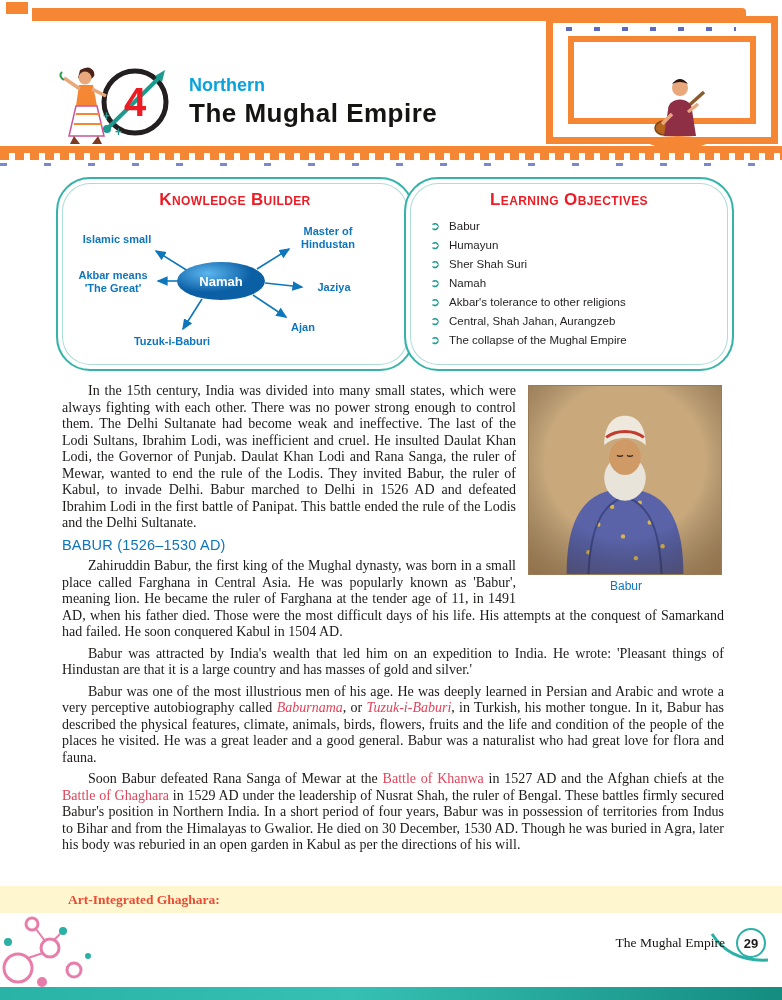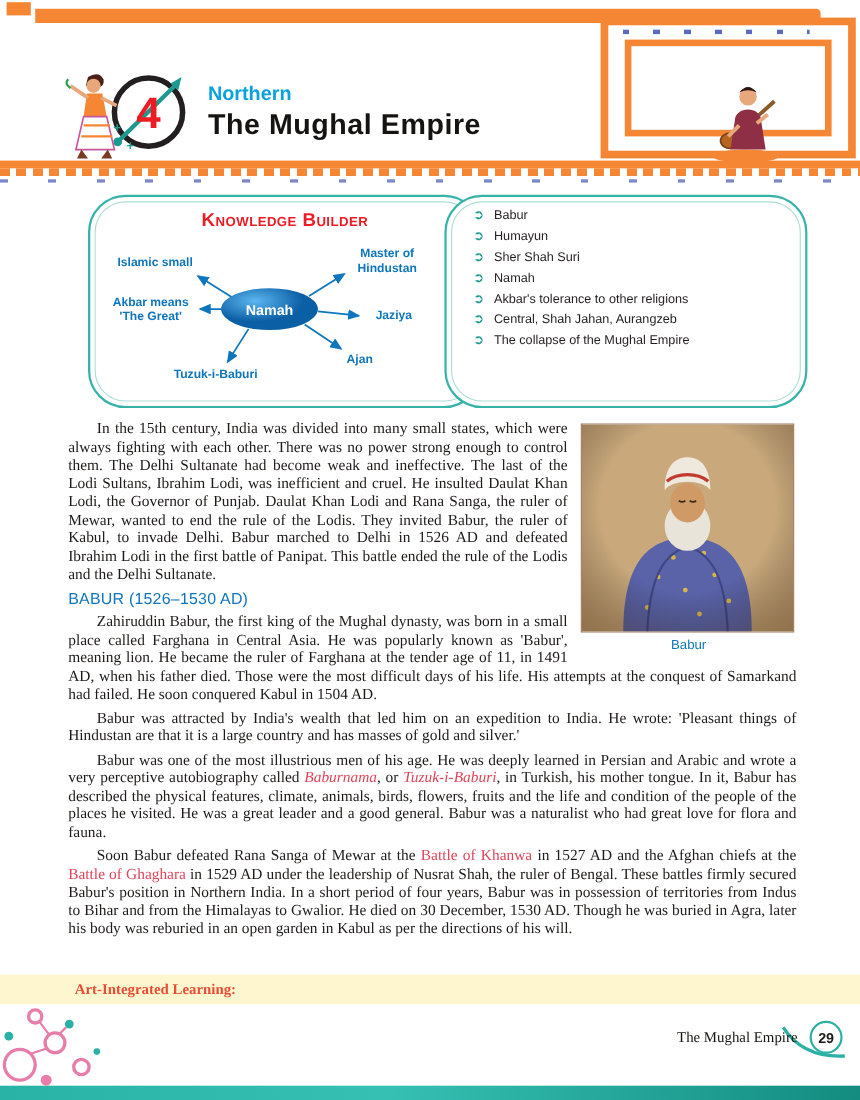--- a/index.html
+++ b/index.html
@@ -32,21 +32,21 @@
   .figure { position:absolute; z-index:6; }
   .figure-left  { left:52px; top:64px; }
   .figure-right { left:642px; top:66px; }
 
   
   .kb-box, .lo-box {
     position:absolute; top:177px; height:194px; background:#fff;
     border:2.5px solid #35b3a9; border-radius:34px;
     box-shadow: inset 0 0 0 4px #fff, inset 0 0 0 5px #aedcd7;
   }
-  .kb-box { left:80px;  width:358px; }
+  .kb-box { left:56px;  width:358px; }
   .lo-box { left:404px; width:330px; }
   .box-title {
     text-align:center; margin-top:11px; color:#ed1c24; font-weight:bold;
     font-family:"Liberation Sans", sans-serif; font-variant:small-caps;
     font-size:17px; letter-spacing:.4px;
   }
   .lo-list { list-style:none; margin:9px 0 0 24px; font-family:"Liberation Sans", sans-serif; }
   .lo-list li { font-size:11.5px; color:#231f20; margin:5px 0; display:flex; align-items:baseline; }
   .lo-bullet { color:#1d9a8f; margin-right:9px; font-size:12px; }
 
@@ -187,20 +187,21 @@
       <div class="mm-label" style="left:12px;  top:22px;  width:78px;">Islamic small</div>
       <div class="mm-label" style="left:224px; top:14px;  width:76px;">Master of Hindustan</div>
       <div class="mm-label" style="left:4px;   top:58px;  width:86px;">Akbar means 'The Great'</div>
       <div class="mm-label" style="left:240px; top:70px;  width:56px;">Jaziya</div>
       <div class="mm-label" style="left:214px; top:110px; width:46px;">Ajan</div>
       <div class="mm-label" style="left:56px;  top:124px; width:100px;">Tuzuk-i-Baburi</div>
     </div>
   </div>
 
   <div class="lo-box">
+    <div class="box-title">Learning Objectives</div>
     <ul class="lo-list">
       <li>
           <span class="lo-bullet">➲</span>
           <span>Babur</span>
         </li>
       <li>
           <span class="lo-bullet">➲</span>
           <span>Humayun</span>
         </li>
       <li>
@@ -266,21 +267,21 @@
     <p>Zahiruddin Babur, the first king of the Mughal dynasty, was born in a small place called Farghana in Central Asia. He was popularly known as 'Babur', meaning lion. He became the ruler of Farghana at the tender age of 11, in 1491 AD, when his father died. Those were the most difficult days of his life. His attempts at the conquest of Samarkand had failed. He soon conquered Kabul in 1504 AD.</p>
 
     <p>Babur was attracted by India's wealth that led him on an expedition to India. He wrote: 'Pleasant things of Hindustan are that it is a large country and has masses of gold and silver.'</p>
 
     <p><span>Babur was one of the most illustrious men of his age. He was deeply learned in Persian and Arabic and wrote a very perceptive autobiography called </span><span class="bookname">Baburnama</span><span>, or </span><span class="bookname">Tuzuk-i-Baburi</span><span>, in Turkish, his mother tongue. In it, Babur has described the physical features, climate, animals, birds, flowers, fruits and the life and condition of the people of the places he visited. He was a great leader and a good general. Babur was a naturalist who had great love for flora and fauna.</span></p>
 
     <p><span>Soon Babur defeated Rana Sanga of Mewar at the </span><span class="battle">Battle of Khanwa</span><span> in 1527 AD and the Afghan chiefs at the </span><span class="battle">Battle of Ghaghara</span><span> in 1529 AD under the leadership of Nusrat Shah, the ruler of Bengal. These battles firmly secured Babur's position in Northern India. In a short period of four years, Babur was in possession of territories from Indus to Bihar and from the Himalayas to Gwalior. He died on 30 December, 1530 AD. Though he was buried in Agra, later his body was reburied in an open garden in Kabul as per the directions of his will.</span></p>
   </div>
 
   <div class="art-bar">
-    <span class="art-label">Art-Integrated Learning:</span>
+    <span class="art-label">Art-Integrated Ghaghara:</span>
   </div>
 
   <svg class="footer-swoosh" width="70" height="44" viewBox="0 0 70 44">
     <path d="M62,36 Q24,38 6,10" stroke="#2bb0a5" stroke-width="3" fill="none"></path>
   </svg>
   <div class="footer-right">
     <span class="footer-title">The Mughal Empire</span>
     <span class="page-circle">29</span>
   </div>
 

